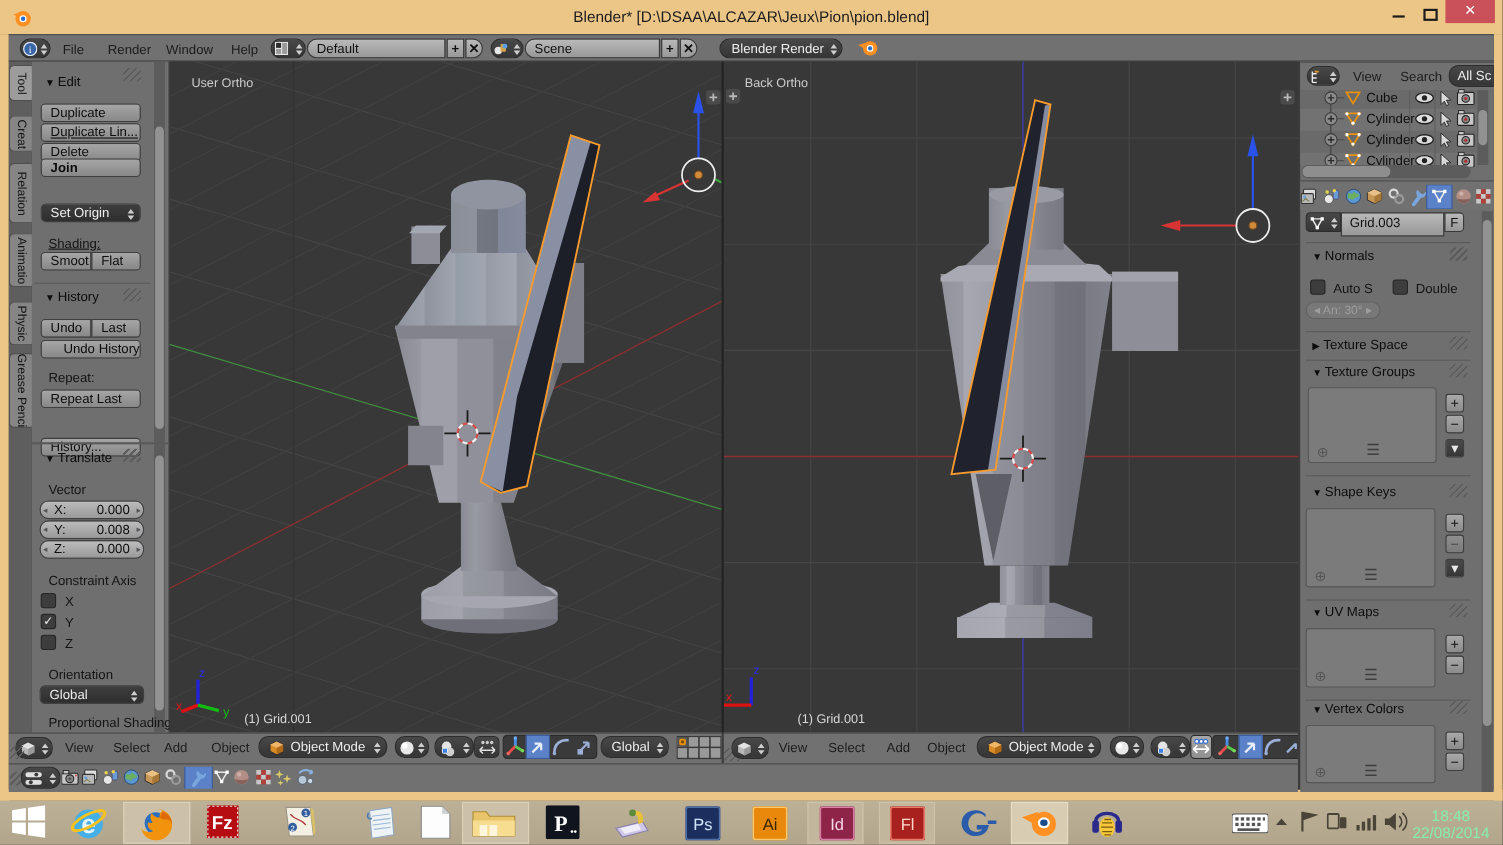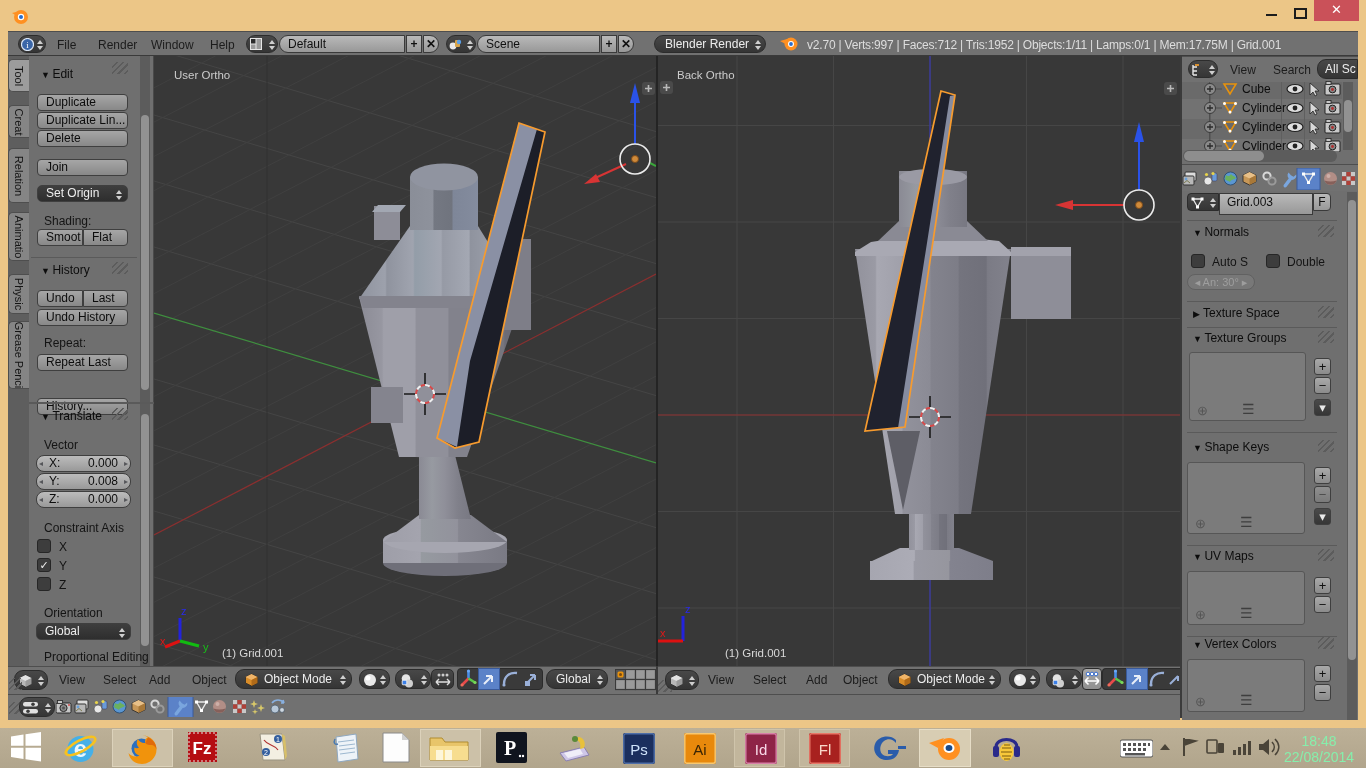--- a/index.html
+++ b/index.html
@@ -54,20 +54,21 @@
 .vtab { left:8px; width:21px; background:#858585; border-radius:5px 0 0 5px;
   border:1px solid #4e4e4e; border-right:none; }
 .vtab span { position:absolute; left:50%; top:50%; transform:translate(-50%,-50%) rotate(90deg);
   white-space:nowrap; font-size:11px; color:#141414; }
 </style>
 </head>
 <body>
 <div id="stage">
 
   <div id="titlebar" class="abs"></div>
+  <div id="titletext" class="abs">Blender* [D:\DSAA\ALCAZAR\Jeux\Pion\pion.blend]</div>
   <div class="abs" style="left:1266px;top:14px;width:11px;height:2px;background:#1c1c1c;"></div>
   <div class="abs" style="left:1294px;top:8px;width:13px;height:11px;border:2px solid #1c1c1c;"></div>
   <div id="closebtn" class="abs">✕</div>
   <svg class="abs" style="left:11px;top:7px;" width="18" height="18" viewBox="0 0 18 18">
     <circle cx="10" cy="10" r="7" fill="#ff9021"></circle>
     <circle cx="10" cy="10" r="3.2" fill="#fff"></circle>
     <circle cx="10" cy="10" r="2" fill="#2a6ccc"></circle>
     <path d="M1 6 L9 4 L6 9 Z" fill="#ff9021"></path>
   </svg>
 
@@ -116,21 +117,20 @@
   <div class="abs lightfield" style="left:618px;top:35px;width:16px;height:18px;border-radius:0 9px 9px 0;text-align:center;line-height:16px;font-weight:bold;">✕</div>
   <div class="abs darkbtn" style="left:654px;top:35px;width:112px;height:18px;line-height:16px;padding-left:10px;">Blender Render
     <span class="updown" style="position:absolute;right:3px;top:4px;"></span>
   </div>
   <svg class="abs" style="left:779px;top:36px;" width="20" height="16" viewBox="0 0 20 16">
     <circle cx="12" cy="8" r="6.5" fill="#ff9021"></circle>
     <circle cx="12" cy="8" r="3" fill="#fff"></circle>
     <circle cx="12" cy="8" r="1.9" fill="#2a6ccc"></circle>
     <path d="M1 5 L10 2.5 L6.5 8 Z" fill="#ff9021"></path>
   </svg>
-  <div class="abs statlbl" style="left:807px;top:38px;">v2.70 | Verts:997 | Faces:712 | Tris:1952 | Objects:1/11 | Lamps:0/1 | Mem:17.75M | Grid.001</div>
 
   <div id="tabcol" class="abs" style="left:8px;top:56px;width:21px;height:610px;background:#5e5e5e;"></div>
   <div id="toolshelf" class="abs" style="left:29px;top:56px;width:125px;height:610px;background:#6f6f6f;border-right:1px solid #4a4a4a;"></div>
 
   <div class="abs vtab" style="top:59px;height:33px;background:#9c9c9c;">
       <span>Tool</span>
     </div>
   <div class="abs vtab" style="top:105px;height:33px;">
       <span>Creat</span>
     </div>
@@ -147,34 +147,34 @@
       <span>Grease Penci</span>
     </div>
 
   <div class="abs" style="left:140px;top:56px;width:10px;height:610px;background:#5c5c5c;"></div>
   <div class="abs" style="left:141px;top:115px;width:8px;height:275px;background:#929292;border-radius:4px;"></div>
   <div class="abs" style="left:141px;top:414px;width:8px;height:232px;background:#929292;border-radius:4px;"></div>
 
   <div class="grip" style="left:112px;top:62px;"></div>
   <div class="phead" style="left:41px;top:67px;">Edit</div>
   <div class="tbtn" style="top:94px;">Duplicate</div>
-  <div class="tbtn" style="top:112px;">Duplicate Lin...</div>
+  <div class="tbtn" style="top:112px;text-decoration:underline;">Duplicate Lin...</div>
   <div class="tbtn" style="top:130px;">Delete</div>
-  <div class="tbtn" style="top:159px;">Join</div>
+  <div class="tbtn" style="top:144px;font-weight:bold;">Join</div>
   <div class="tbtn" style="top:185px;background:linear-gradient(#3e3e3e,#2e2e2e);color:#ededed;border-radius:5px;">Set Origin<span class="updown" style="position:absolute;right:4px;top:4px;"></span></div>
-  <div class="plabel" style="left:44px;top:214px;">Shading:</div>
+  <div class="plabel" style="left:44px;top:214px;text-decoration:underline;">Shading:</div>
   <div class="tbtn" style="top:229px;width:46px;border-radius:4px 0 0 4px;">Smoot</div>
   <div class="tbtn" style="top:229px;left:83px;width:45px;border-radius:0 4px 4px 0;">Flat</div>
   <div class="abs" style="left:31px;top:257px;width:106px;height:1px;background:#5a5a5a;"></div>
 
   <div class="grip" style="left:112px;top:262px;"></div>
   <div class="phead" style="left:41px;top:263px;">History</div>
   <div class="tbtn" style="top:290px;width:46px;border-radius:4px 0 0 4px;">Undo</div>
   <div class="tbtn" style="top:290px;left:83px;width:45px;border-radius:0 4px 4px 0;">Last</div>
-  <div class="tbtn" style="top:309px;">Undo History</div>
+  <div class="tbtn" style="top:309px;text-align:right;">Undo History</div>
   <div class="plabel" style="left:44px;top:336px;">Repeat:</div>
   <div class="tbtn" style="top:354px;">Repeat Last</div>
   <div class="tbtn" style="top:375px;margin-top:23px;">History...</div>
   <div class="abs" style="left:29px;top:402px;width:125px;height:2px;background:#5a5a5a;"></div>
 
   <div class="grip" style="left:112px;top:408px;"></div>
   <div class="phead" style="left:41px;top:409px;">Translate</div>
   <div class="plabel" style="left:44px;top:438px;">Vector</div>
   <div class="numfield" style="top:455px;">
       <span class="na" style="left:2px;">◂</span>
@@ -196,21 +196,21 @@
     </div>
   <div class="plabel" style="left:44px;top:521px;">Constraint Axis</div>
   <div class="cbox" style="top:539px;"></div>
     <div class="plabel" style="left:59px;top:540px;">X</div>
   <div class="cbox" style="top:558px;color:#f0f0f0;text-align:center;font-size:11px;line-height:13px;">✓</div>
     <div class="plabel" style="left:59px;top:559px;">Y</div>
   <div class="cbox" style="top:577px;"></div>
     <div class="plabel" style="left:59px;top:578px;">Z</div>
   <div class="plabel" style="left:44px;top:606px;">Orientation</div>
   <div class="tbtn" style="top:623px;left:36px;width:95px;background:linear-gradient(#3e3e3e,#2e2e2e);color:#ededed;border-radius:5px;">Global<span class="updown" style="position:absolute;right:4px;top:4px;"></span></div>
-  <div class="plabel" style="left:44px;top:650px;">Proportional Editing</div>
+  <div class="plabel" style="left:44px;top:650px;">Proportional Shading</div>
   <div id="vp1" class="abs" style="left:154px;top:56px;width:502px;height:610px;background:#383838;"></div>
   <div id="vp2" class="abs" style="left:658px;top:56px;width:522px;height:610px;background:#383838;"></div>
   <svg class="abs" style="left:154px;top:56px;" width="502" height="610" viewBox="0 0 502 610">
     <defs>
       <linearGradient id="pbody1" x1="0" y1="0" x2="1" y2="0">
         <stop offset="0" stop-color="#8b8b95"></stop>
           <stop offset="0.14" stop-color="#9797a1"></stop>
         <stop offset="0.15" stop-color="#9f9fa9"></stop>
           <stop offset="0.34" stop-color="#9f9fa9"></stop>
         <stop offset="0.35" stop-color="#90909a"></stop>

